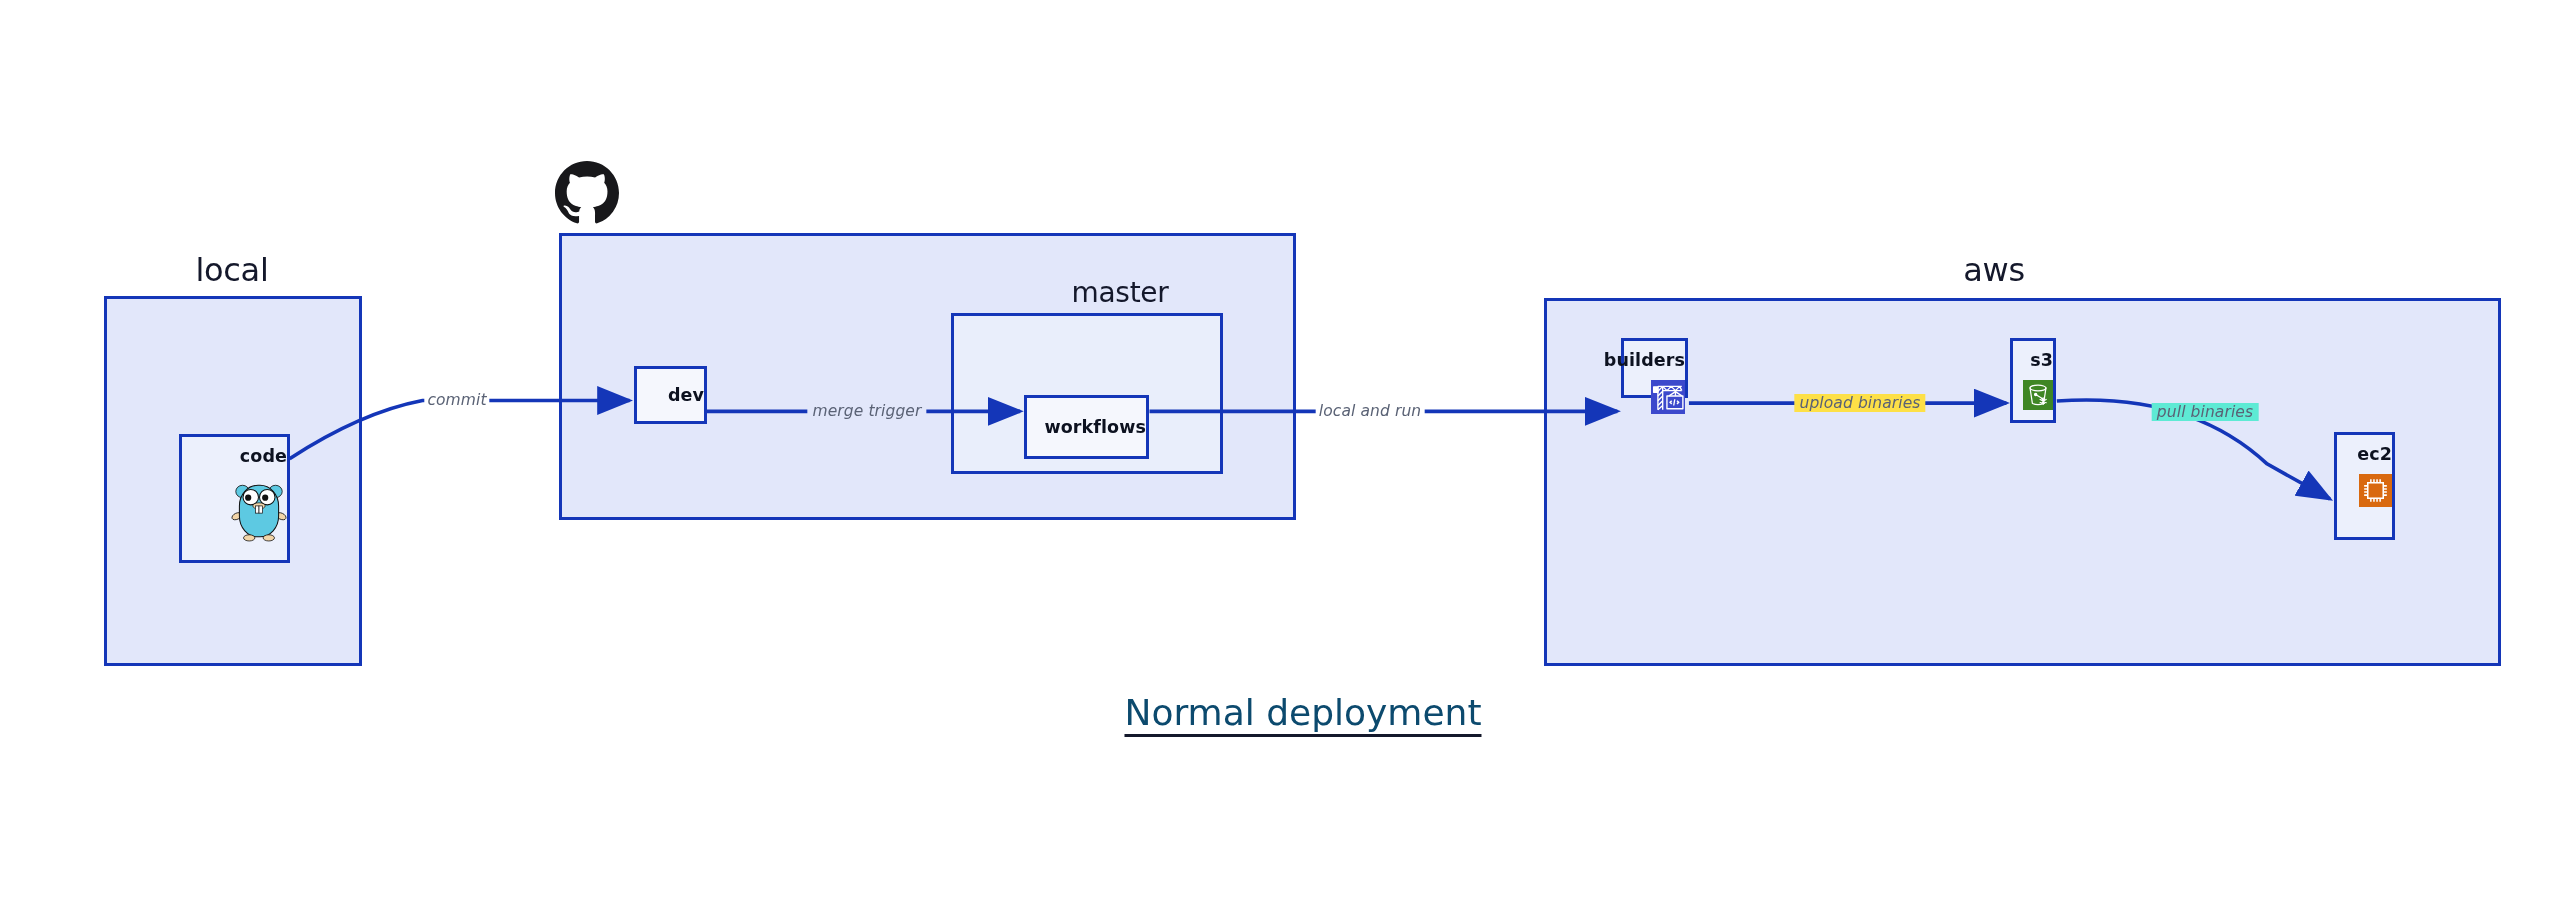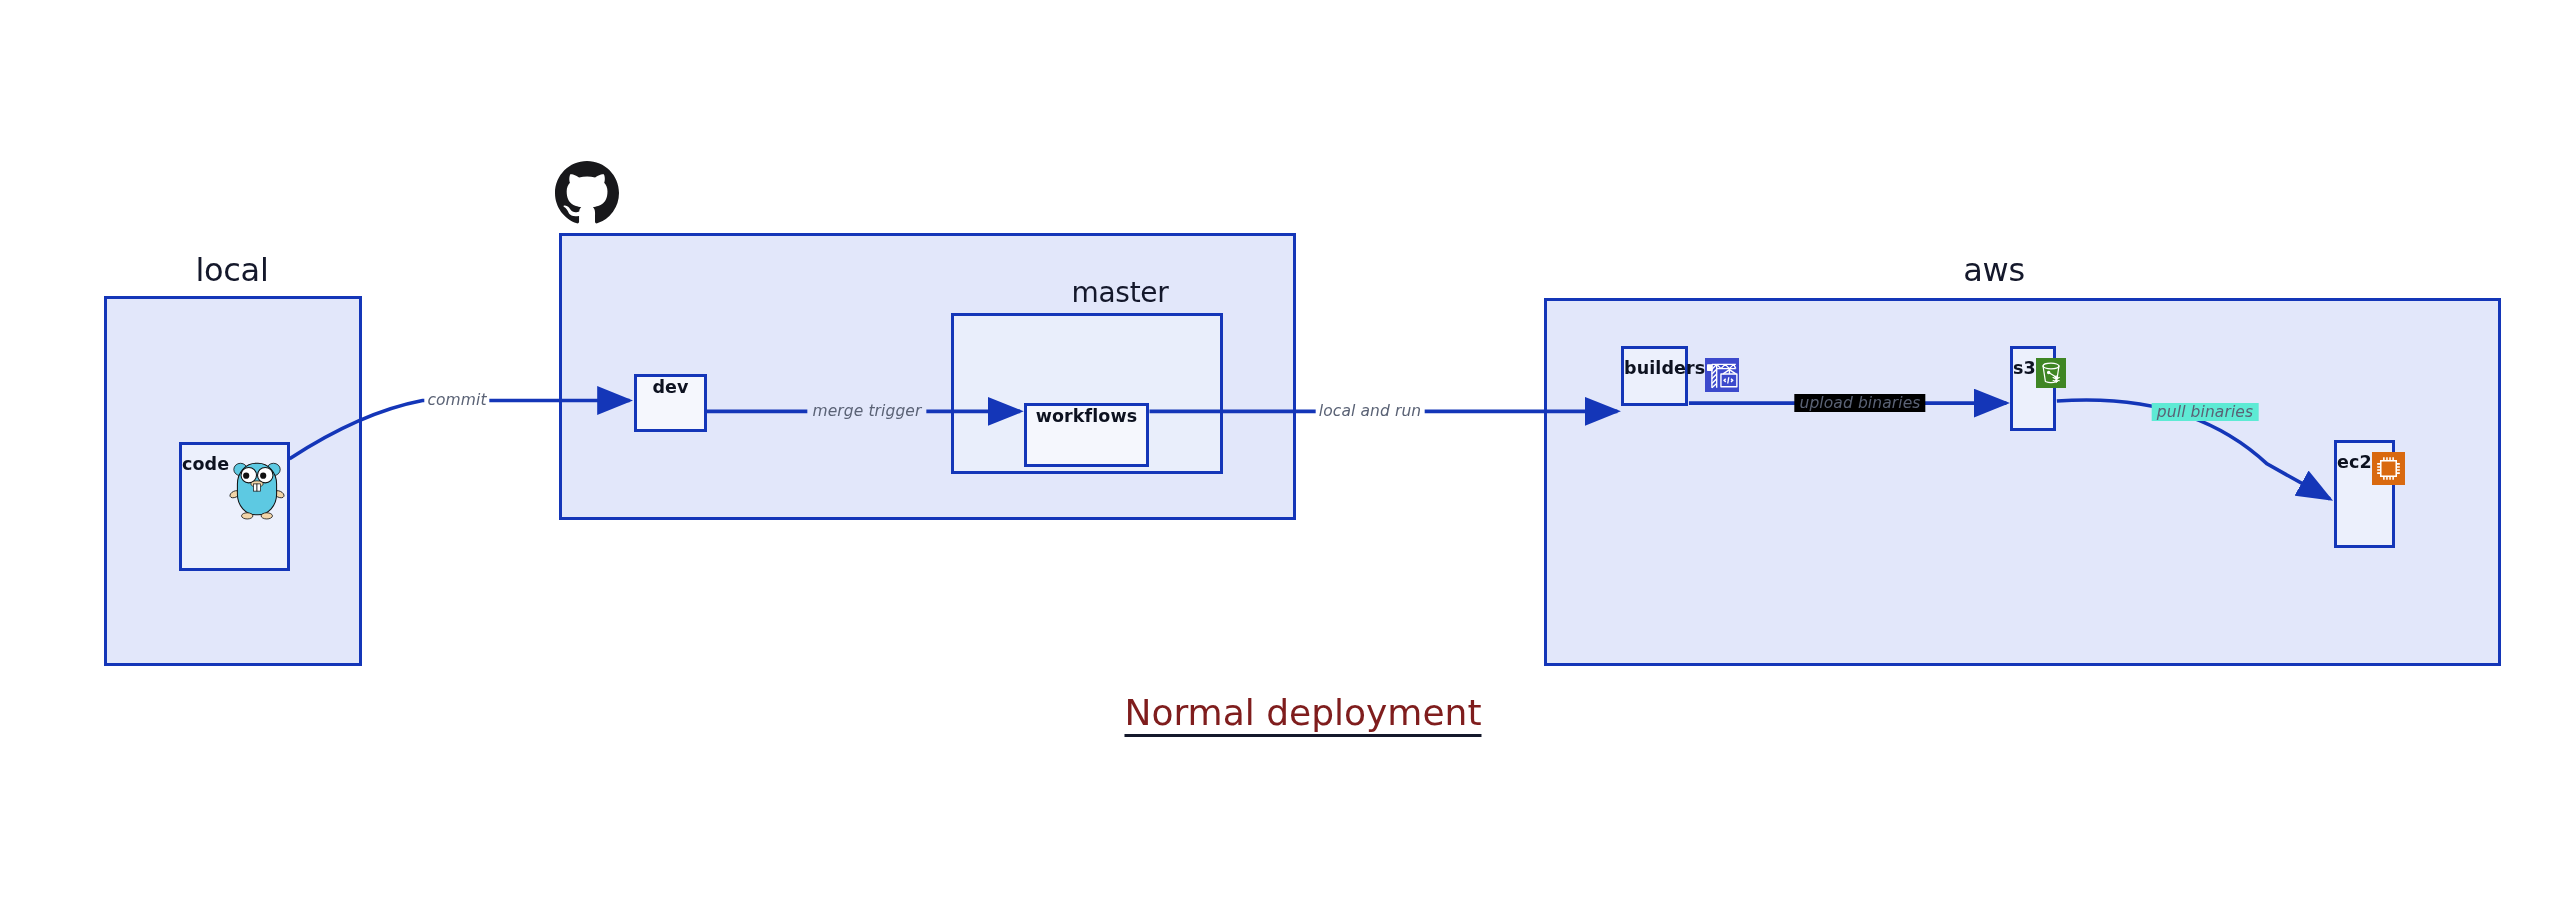--- a/index.html
+++ b/index.html
@@ -40,23 +40,22 @@
     border: 3.6px solid #1436b8;
     background: #e9eefb;
   }
   
   .node {
     position: absolute;
     box-sizing: border-box;
     border: 3.6px solid #1436b8;
     background: #ecf0fc;
     display: flex;
-    flex-direction: row;
-    align-items: flex-start;
-    margin-top: 8px;
+    flex-direction: column;
+    align-items: flex-end;
   }
   .node.white {
     background: #f5f7fd;
     justify-content: center;
   }
   .node-label {
     color: #0d1220;
     font-weight: 700;
     font-size: 17.5px;
     letter-spacing: 0.1px;
@@ -93,21 +92,21 @@
   .edge-label.plain {
     background: #ffffff;
     padding: 0 3.1px;
   }
   
   #diagram-title {
     position: absolute;
     left: 1303px;
     top: 694px;
     transform: translateX(-50%);
-    color: #7f1d1d;
+    color: #0c4a6e;
     font-size: 36px;
     font-weight: 400;
     white-space: nowrap;
     border-bottom: 3.1px solid #14182b;
     padding-bottom: 2.1px;
     line-height: 1.05;
   }
   
   #github-mark {
     position: absolute;
@@ -258,19 +257,19 @@
     <path d="M2231 798 L 3139 798" fill="none" stroke="#1436b8" stroke-width="7" marker-end="url(#arw)"></path>
 
     <path d="M3278 782 L 3894 782" fill="none" stroke="#1436b8" stroke-width="7" marker-end="url(#arw)"></path>
 
     <path d="M3992 778 Q 4250 760 4400 900 L 4522 968" fill="none" stroke="#1436b8" stroke-width="7" marker-end="url(#arw)"></path>
   </svg>
 
   <div class="edge-label plain" style="left:457px; top:400px;">commit</div>
   <div class="edge-label" style="left:867px; top:411px; background:#e2e7fa; padding:0 5.2px;">merge trigger</div>
   <div class="edge-label plain" style="left:1370px; top:411px;">local and run</div>
-  <div class="edge-label" style="left:1860px; top:403px; background:#000000; padding:0 5.2px;">upload binaries</div>
+  <div class="edge-label" style="left:1860px; top:403px; background:#fde047; padding:0 5.2px;">upload binaries</div>
   <div class="edge-label" style="left:2205px; top:412px; background:#5eead4; padding:0 5.2px;">pull binaries</div>
 
   <div id="diagram-title">Normal deployment</div>
 
 </div>
 
 
 </body></html>

